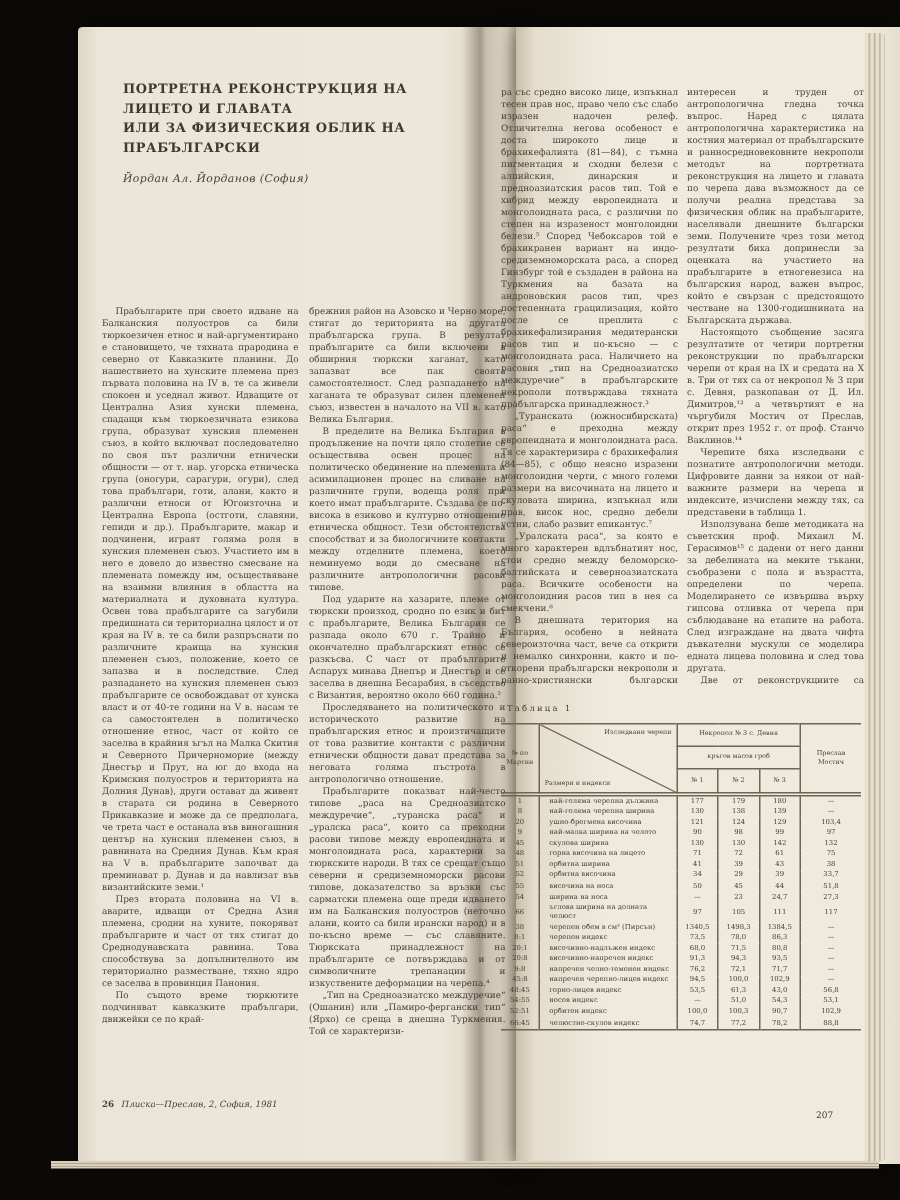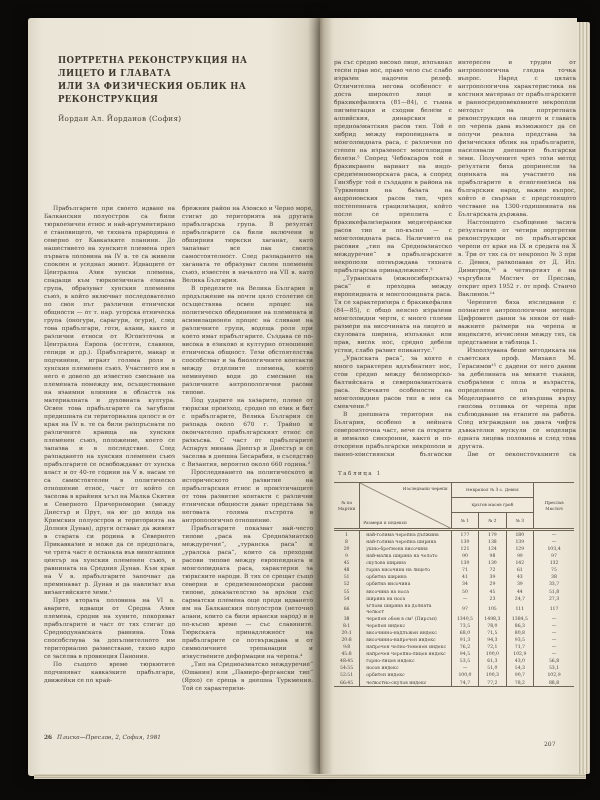--- a/index.html
+++ b/index.html
@@ -2,21 +2,21 @@
 <html><head>
 <meta charset="utf-8">
 <style>
   html,body{margin:0;padding:0;}
   body{
     width:600px;height:800px;position:relative;overflow:hidden;
     background:#0c0a08;
     font-family:"DejaVu Serif","Liberation Serif",serif;
   }
   .book{position:absolute;left:28px;top:18px;width:567px;height:762px;}
-  .page{position:absolute;top:0;height:758px;box-shadow:0 0 14px rgba(0,0,0,.55);}
+  .page{position:absolute;top:0;height:758px;box-shadow:0 0 14px rgba(0,0,0,.55);margin-left:24px;}
   .page-left{
     left:0;width:292px;background:linear-gradient(90deg,#ddd6c6 0,#eae5d7 14px,#ece7d9 240px,#d9d1bf 286px,#c4baa5 292px);
     border-radius:3px 0 0 3px;
   }
   .page-right{
     left:292px;width:257px;background:linear-gradient(90deg,#cdc4ae 0,#e6e0d1 10px,#efead c 0,#efeadc 120px,#ece7d8 250px,#e2dbc9 257px);
     background:linear-gradient(90deg,#c9bfa8 0,#e4ddcd 12px,#efeadc 60px,#efeadc 230px,#e6dfcf 257px);
   }
   .gutter{
     position:absolute;left:280px;top:0;width:26px;height:758px;
@@ -29,21 +29,21 @@
     border-radius:0 2px 2px 0;
   }
   .bottom-edges{
     position:absolute;left:6px;top:756px;width:552px;height:5px;
     background:repeating-linear-gradient(180deg,#d8d0bd 0,#d8d0bd 1px,#9d9278 2px);
   }
 
   
   .title-block{position:absolute;left:30px;top:36px;width:238px;color:#3e382d;}
   .title-line{font-weight:bold;font-size:8.6px;line-height:13px;letter-spacing:.4px;}
-  .author{position:absolute;left:30px;top:96px;font-size:7.2px;color:#464034;letter-spacing:.3px;}
+  .author{position:absolute;left:30px;top:96px;font-style:italic;font-size:7.2px;color:#464034;letter-spacing:.3px;}
 
   .col{position:absolute;color:#46413a;font-size:5.9px;line-height:8px;text-align:justify;overflow:hidden;}
   .col p{margin:0;text-indent:9px;}
   .col.cont p:first-child{text-indent:0;}
   .lp-col1{left:16px;top:186px;width:131px;height:534px;}
   .lp-col2{left:154px;top:186px;width:131px;height:534px;}
 
   .lp-footer{position:absolute;left:16px;top:716px;font-size:5.8px;color:#46413a;}
   .lp-footer .sig{font-weight:bold;margin-right:5px;}
   .lp-footer .ft{font-style:italic;}
@@ -79,21 +79,21 @@
   .page-number{position:absolute;left:516px;top:722px;font-size:6px;color:#46413a;}
 </style>
 </head>
 <body>
 
 <div class="book">
 
   <div class="page page-left">
     <div class="title-block">
         <div class="title-line">ПОРТРЕТНА РЕКОНСТРУКЦИЯ НА ЛИЦЕТО И ГЛАВАТА</div>
-        <div class="title-line">ИЛИ ЗА ФИЗИЧЕСКИЯ ОБЛИК НА РЕКОНСТРУКЦИЯ</div>
+        <div class="title-line">ИЛИ ЗА ФИЗИЧЕСКИЯ ОБЛИК НА ПРАБЪЛГАРСКИ</div>
       </div>
     <div class="author">Йордан Ал. Йорданов (София)</div>
 
     <div class="col lp-col1">
         <p>Прабългарите при своето идване на Балканския полуостров са били тюркоезичен етнос и най-аргументирано е становището, че тяхната прародина е северно от Кавказките планини. До нашествието на хунските племена през първата половина на IV в. те са живели спокоен и уседнал живот. Идващите от Централна Азия хунски племена, спадащи към тюркоезичната езикова група, образуват хунския племенен съюз, в който включват последователно по своя път различни етнически общности — от т. нар. угорска етническа група (оногури, сарагури, огури), след това прабългари, готи, алани, както и различни етноси от Югоизточна и Централна Европа (остготи, славяни, гепиди и др.). Прабългарите, макар и подчинени, играят голяма роля в хунския племенен съюз. Участието им в него е довело до известно смесване на племената помежду им, осъществяване на взаимни влияния в областта на материалната и духовната култура. Освен това прабългарите са загубили предишната си териториална цялост и от края на IV в. те са били разпръснати по различните краища на хунския племенен съюз, положение, което се запазва и в последствие. След разпадането на хунския племенен съюз прабългарите се освобождават от хунска власт и от 40-те години на V в. насам те са самостоятелен в политическо отношение етнос, част от който се заселва в крайния ъгъл на Малка Скития и Северното Причерноморие (между Днестър и Прут, на юг до входа на Кримския полуостров и територията на Долния Дунав), други остават да живеят в старата си родина в Северното Прикавказие и може да се предполага, че трета част е останала във виногашния център на хунския племенен съюз, в равнината на Средния Дунав. Към края на V в. прабългарите започват да преминават р. Дунав и да навлизат във византийските земи.¹</p>
         <p>През втората половина на VI в. аварите, идващи от Средна Азия племена, сродни на хуните, покоряват прабългарите и част от тях стигат до Среднодунавската равнина. Това способствува за допълнителното им териториално разместване, тяхно ядро се заселва в провинция Панония.</p>
         <p>По същото време тюркютите подчиняват кавказките прабългари, движейки се по край-</p>
       </div>
     <div class="col lp-col2 cont">
         <p>брежния район на Азовско и Черно море, стигат до територията на другата прабългарска група. В резултат прабългарите са били включени в обширния тюркски хаганат, като запазват все пак своята самостоятелност. След разпадането на хаганата те образуват силен племенен съюз, известен в началото на VII в. като Велика България.</p>

